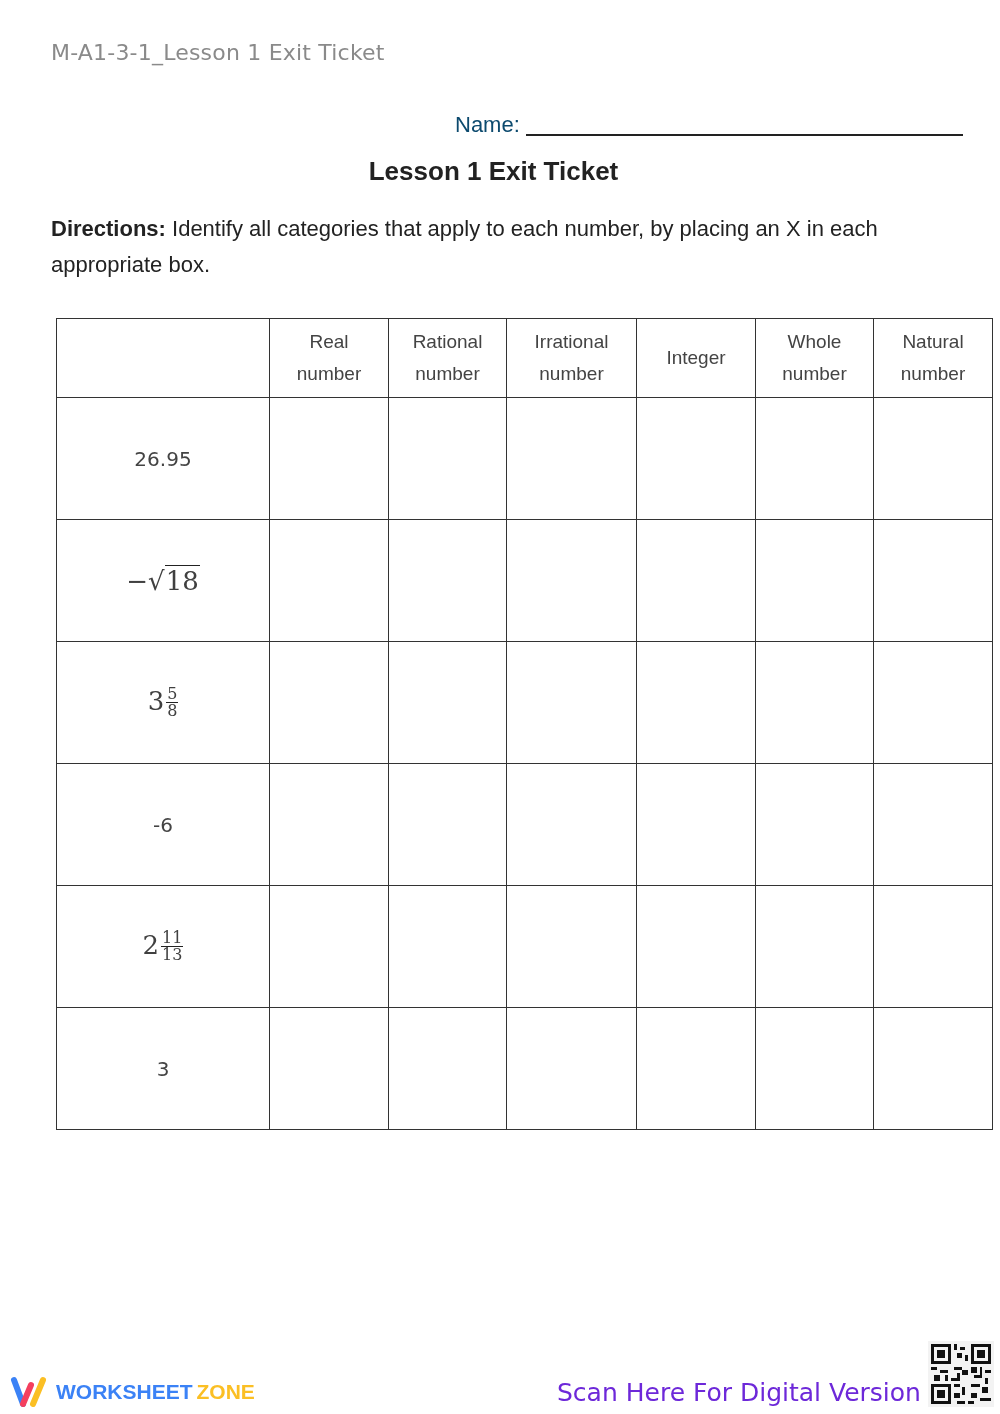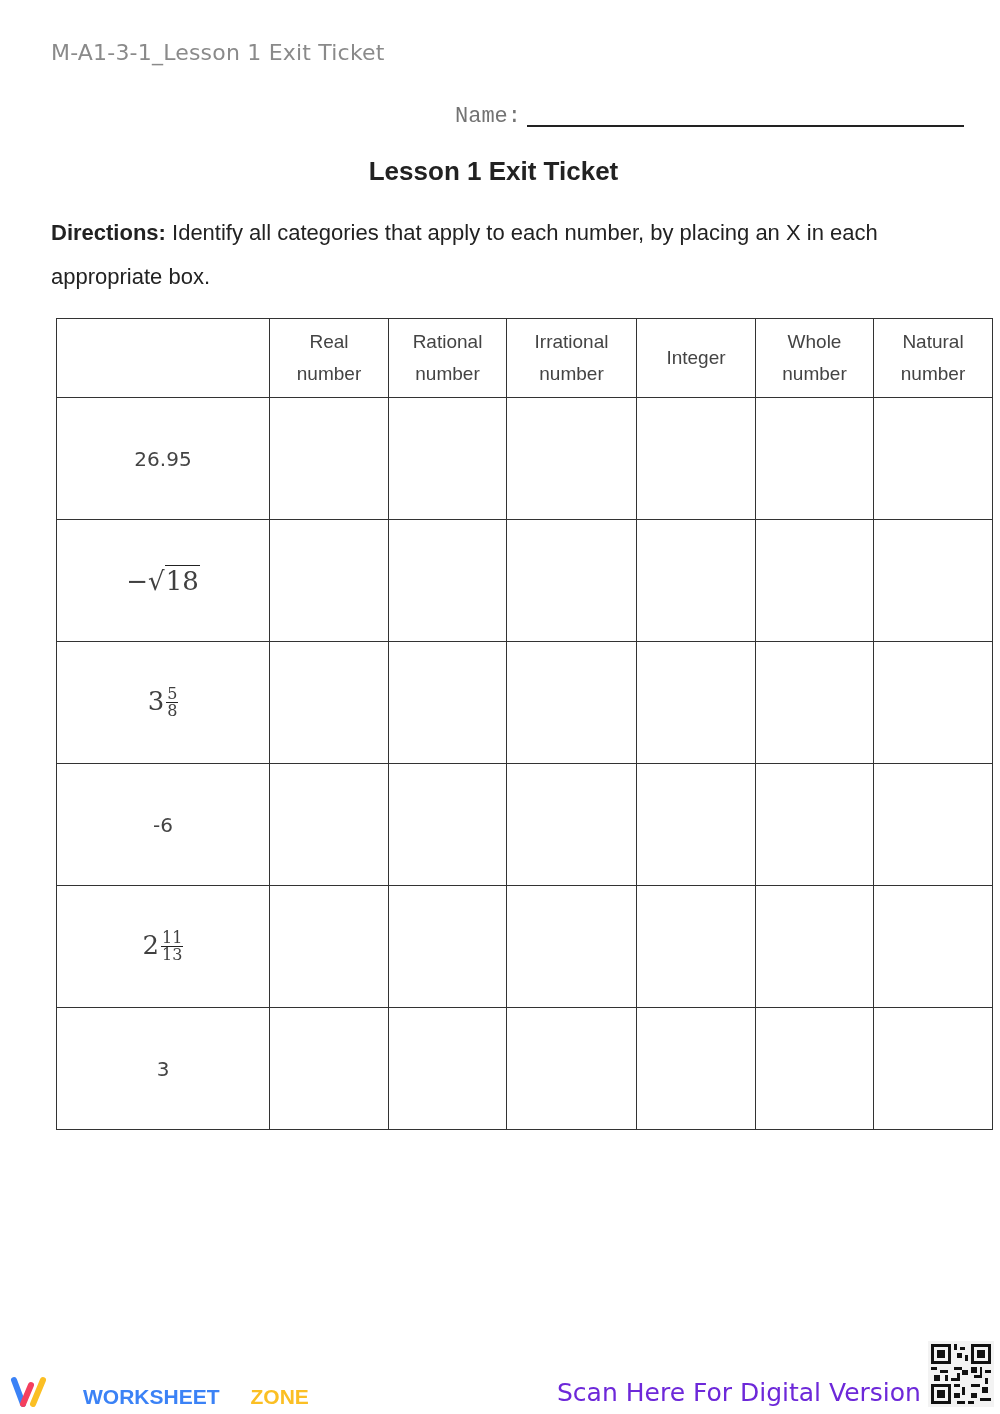--- a/index.html
+++ b/index.html
@@ -1,33 +1,33 @@
 <!DOCTYPE html>
 <html><head>
   <meta charset="utf-8">
   <style>
     html, body { margin: 0; padding: 0; background: #ffffff; }
     body { width: 1000px; height: 1414px; position: relative; font-family: "DejaVu Sans", sans-serif; color: #222; overflow: hidden; }
     .doc-id { position: absolute; left: 51px; top: 40px; font-size: 22px; color: #8a8a8a; letter-spacing: 0.2px; }
     .name-row { position: absolute; left: 455px; top: 104px; display: flex; align-items: flex-end; }
-    .name-label { font-family: Liberation Mono, monospace; font-size: 22px; color: #737373; }
+    .name-label { font-family: Liberation Sans, sans-serif; font-size: 22px; color: #0c4a6e; margin-top: 8px; }
     .name-line { width: 437px; height: 0; border-bottom: 2px solid #222; margin-left: 6px; margin-bottom: 2px; }
     .title { position: absolute; left: 0; width: 987px; top: 156px; text-align: center; font-size: 26px; font-weight: bold; color: #222; font-family: "Liberation Sans", sans-serif; }
-    .directions { position: absolute; left: 51px; top: 211px; width: 920px; font-size: 22px; line-height: 44px; font-family: "Liberation Sans", sans-serif; color: #222; }
+    .directions { position: absolute; left: 51px; top: 211px; width: 920px; font-size: 22px; line-height: 36px; font-family: "Liberation Sans", sans-serif; color: #222; }
     .directions b { font-weight: bold; }
     table.grid { position: absolute; left: 56px; top: 318px; border-collapse: collapse; table-layout: fixed; }
     table.grid td, table.grid th { border: 1.5px solid #333; text-align: center; vertical-align: middle; padding: 0; }
     table.grid th { height: 78px; font-weight: normal; font-size: 19px; line-height: 32px; color: #444; font-family: "Liberation Sans", sans-serif; }
     table.grid td { height: 121px; }
     .numcell { font-size: 20px; color: #444; font-family: "DejaVu Sans", sans-serif; }
     .math { font-family: "DejaVu Serif", serif; font-size: 26px; color: #404040; }
     .frac { display: inline-flex; flex-direction: column; vertical-align: middle; font-size: 16px; line-height: 16px; margin-left: 2px; }
     .frac .num { border-bottom: 1px solid #222; padding: 0 1px; }
     .sqrt-body { border-top: 1.5px solid #222; padding: 0 1px; }
-    .footer-logo { position: absolute; left: 10px; top: 1375px; display: flex; align-items: flex-end; gap: 27px; }
+    .footer-logo { position: absolute; left: 10px; top: 1375px; display: flex; align-items: center; }
     .logo-mark { width: 42px; height: 34px; position: relative; }
     .logo-text { font-family: "Liberation Sans", sans-serif; font-weight: bold; font-size: 21px; margin-left: 4px; }
     .logo-blue { color: #3b82f6; }
     .logo-yellow { color: #fbbf24; }
     .scan-text { position: absolute; left: 557px; top: 1378px; font-size: 25px; color: #6d28d9; font-family: "DejaVu Sans", sans-serif; }
     .qr { position: absolute; left: 928px; top: 1341px; width: 66px; height: 66px; background: #f3f3f3; padding: 3px; box-sizing: border-box; }
   </style>
 </head>
 <body>
 

